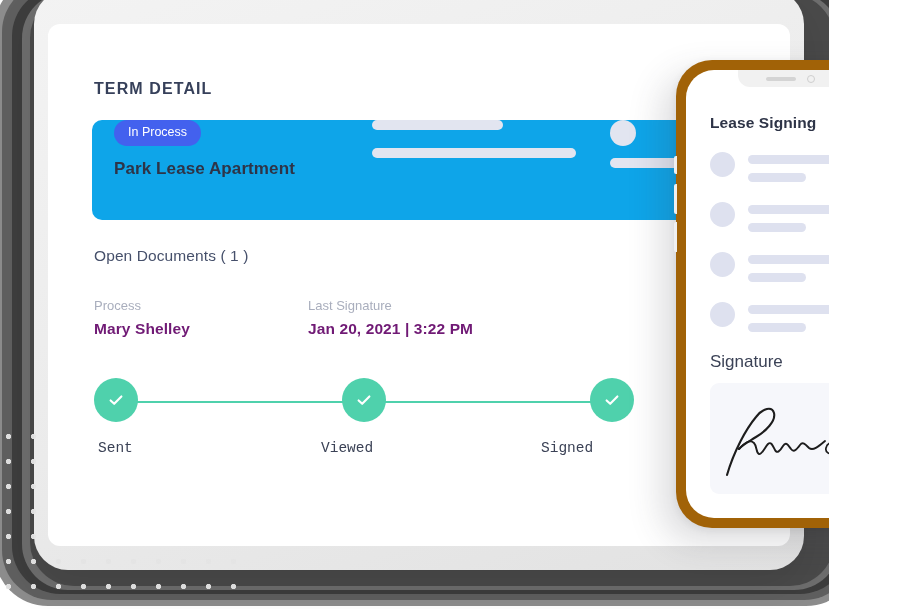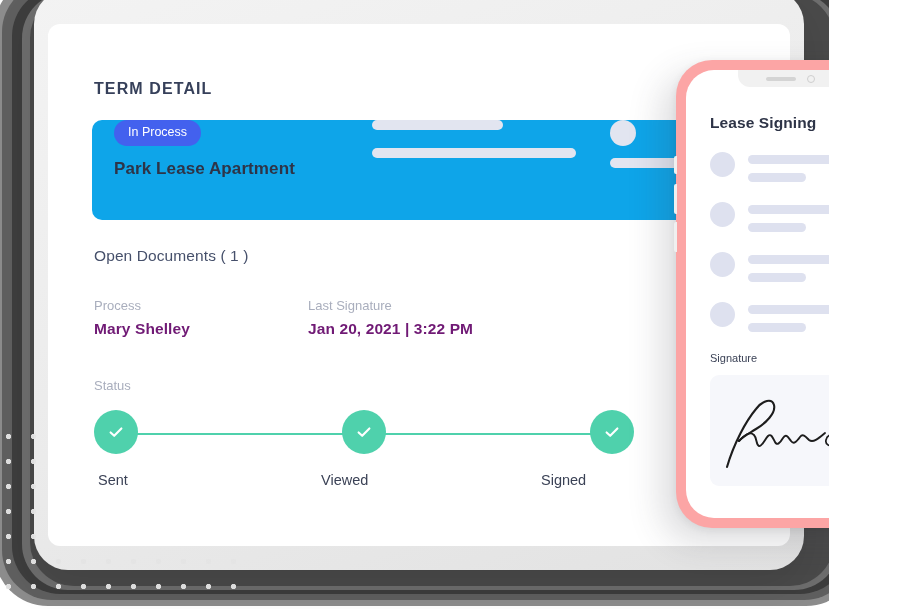--- a/index.html
+++ b/index.html
@@ -167,31 +167,31 @@
   .node.n3{ left:496px; }
   .node svg{ display:block; }
   .step-labels{
     position:relative;
     width:540px;
     height:20px;
     margin-top:14px;
     font-size:14.5px;
     color:#3b4256;
   }
-  .step-labels span{ position:absolute; }
+  .step-labels span{ position:absolute;font-family:Liberation Mono, monospace; }
   .sl1{ left:4px; }
   .sl2{ left:227px; }
   .sl3{ left:447px; }
 
   
   #phone{
     position:absolute;
     left:676px; top:60px;
     width:228px; height:468px;
-    background:#fca5a5;
+    background:#a16207;
     border-radius:36px;
     z-index:7;
     box-shadow:-14px 14px 34px rgba(60,60,70,.18), 0 2px 8px rgba(0,0,0,.07);
   }
   .phone-screen{
     position:absolute;
     left:10px; top:10px;
     width:208px; height:448px;
     background:#ffffff;
     border-radius:28px;
@@ -227,21 +227,21 @@
     letter-spacing:.1px;
   }
   .p-list{ margin:20px 0 0 24px; }
   .p-row{ display:flex; align-items:flex-start; margin-bottom:20px; }
   .p-av{ width:25px;height:25px;border-radius:50%;background:#dee1ef;flex:0 0 auto; }
   .p-lines{ margin-left:13px; padding-top:3px; }
   .p-l1{ width:114px;height:9px;border-radius:5px;background:#dee1ef; }
   .p-l2{ width:58px;height:9px;border-radius:5px;background:#dee1ef;margin-top:9px; }
   .sig-label{
     margin:20px 0 0 24px;
-    font-size:11px;
+    font-size:17px;
     color:#3b4256;
   }
   .sig-box{
     margin:11px 0 0 24px;
     width:162px;height:111px;
     background:#f6f7fb;
     border-radius:9px;
     position:relative;
     overflow:hidden;
   }
@@ -291,21 +291,20 @@
           <div class="meta-label">Process</div>
           <div class="meta-value">Mary Shelley</div>
         </div>
         <div class="meta-block b">
           <div class="meta-label">Last Signature</div>
           <div class="meta-value">Jan 20, 2021 |  3:22 PM</div>
         </div>
       </div>
 
       <div class="status-wrap">
-        <div class="status-label">Status</div>
 
         <div class="stepper">
           <div class="track"></div>
 
           <div class="node n1">
             <svg width="20" height="20" viewBox="0 0 20 20">
               <path d="M4.6 10.4 L8.2 13.8 L15.4 6.4" fill="none" stroke="#ffffff" stroke-width="2.1" stroke-linecap="round" stroke-linejoin="round"></path>
             </svg>
           </div>
 

